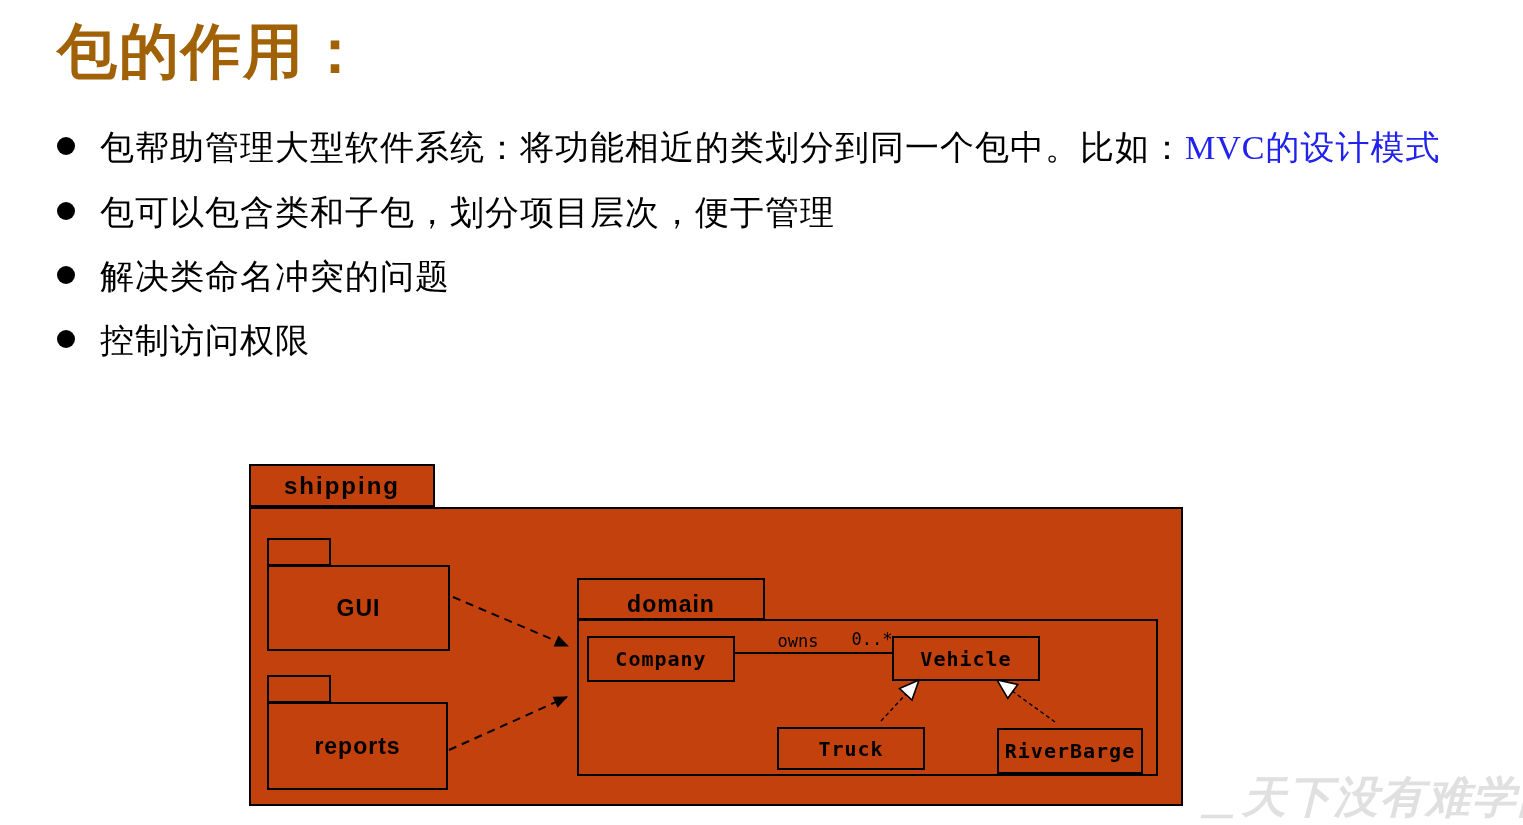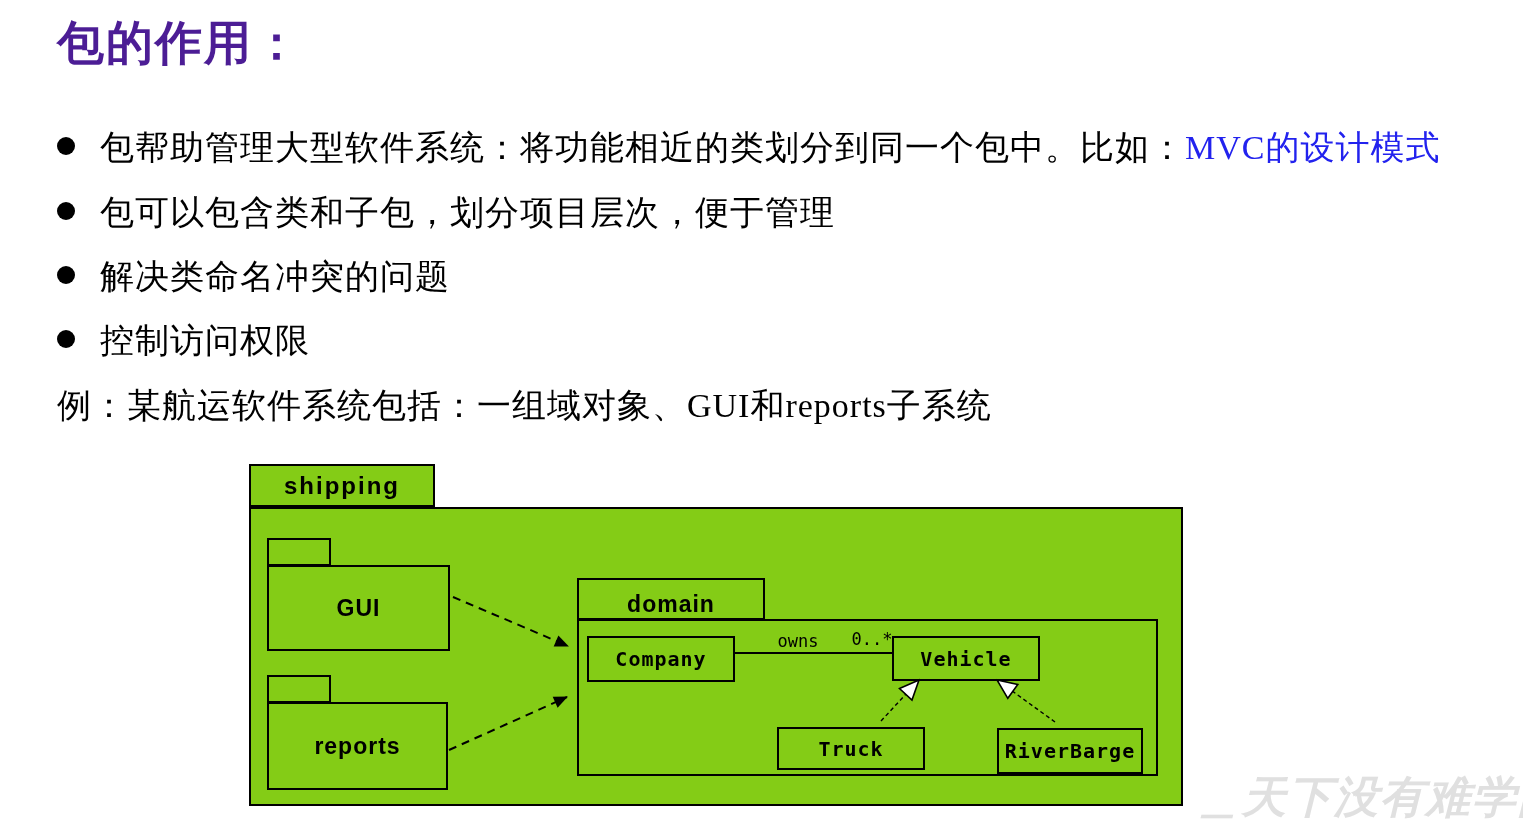--- a/index.html
+++ b/index.html
@@ -4,31 +4,31 @@
 <style>
   * { margin:0; padding:0; box-sizing:border-box; }
   html,body { background:#ffffff; }
   .slide {
     position:relative; width:1523px; height:825px; background:#ffffff;
     overflow:hidden;
     font-family:"Liberation Serif","DejaVu Serif",serif; color:#000000;
   }
   .page-title {
     position:absolute; left:57px; top:12px;
-    font-size:47px; font-weight:bold; letter-spacing:2px; color:#4c1d95;
+    font-size:60px; font-weight:bold; letter-spacing:2px; color:#a16207;
   }
   .bullet-row { position:absolute; left:57px; display:flex; align-items:flex-start; white-space:nowrap; }
   .dot { flex:0 0 auto; width:18px; height:18px; border-radius:50%; background:#000; margin-top:10px; }
   .bullet-text { margin-left:25px; font-size:34px; line-height:1.25; letter-spacing:1px; color:#000; }
   .link { color:#2222ee; text-decoration:none; cursor:pointer; font-family:"Liberation Serif","DejaVu Serif",serif;text-align:center; }
   .example { position:absolute; left:57px; top:383px; font-size:34px; letter-spacing:1px; white-space:nowrap; color:#000; }
 
   
   .diagram { position:absolute; left:248px; top:464px; width:937px; height:344px; }
-  .pkg-tab, .pkg-body, .cls-box { position:absolute; background:#84cc16; border:2px solid #000;
+  .pkg-tab, .pkg-body, .cls-box { position:absolute; background:#c2410c; border:2px solid #000;
       display:flex; align-items:center; justify-content:center; }
   .pkg-tab { z-index:2; }
   .pkg-body { z-index:1; }
   .cls-box { z-index:2;margin-top:6px; }
   .pkg-label { font-family:"Liberation Sans","DejaVu Sans",sans-serif; font-weight:bold; color:#000; }
   .cls-label { font-family:"DejaVu Sans Mono","Liberation Mono",monospace; font-weight:bold;
       font-size:20px; letter-spacing:1px; color:#000; }
   .tab-shipping  { left:1px;   top:0;     width:186px; height:43px; }
   .tab-shipping .pkg-label { font-size:24px; letter-spacing:2px; }
   .body-shipping { left:1px;   top:43px;  width:934px; height:299px; }
@@ -78,21 +78,20 @@
   <div class="bullet-row" style="top:256px">
     <span class="dot"></span>
     <span class="bullet-text">解决类命名冲突的问题</span>
   </div>
 
   <div class="bullet-row" style="top:320px">
     <span class="dot"></span>
     <span class="bullet-text">控制访问权限</span>
   </div>
 
-  <p class="example">例：某航运软件系统包括：一组域对象、GUI和reports子系统</p>
 
   <div class="diagram">
 
     <div class="pkg-tab tab-shipping">
       <span class="pkg-label">shipping</span>
     </div>
     <div class="pkg-body body-shipping"></div>
 
     <div class="pkg-tab tab-gui"></div>
     <div class="pkg-body body-gui">

